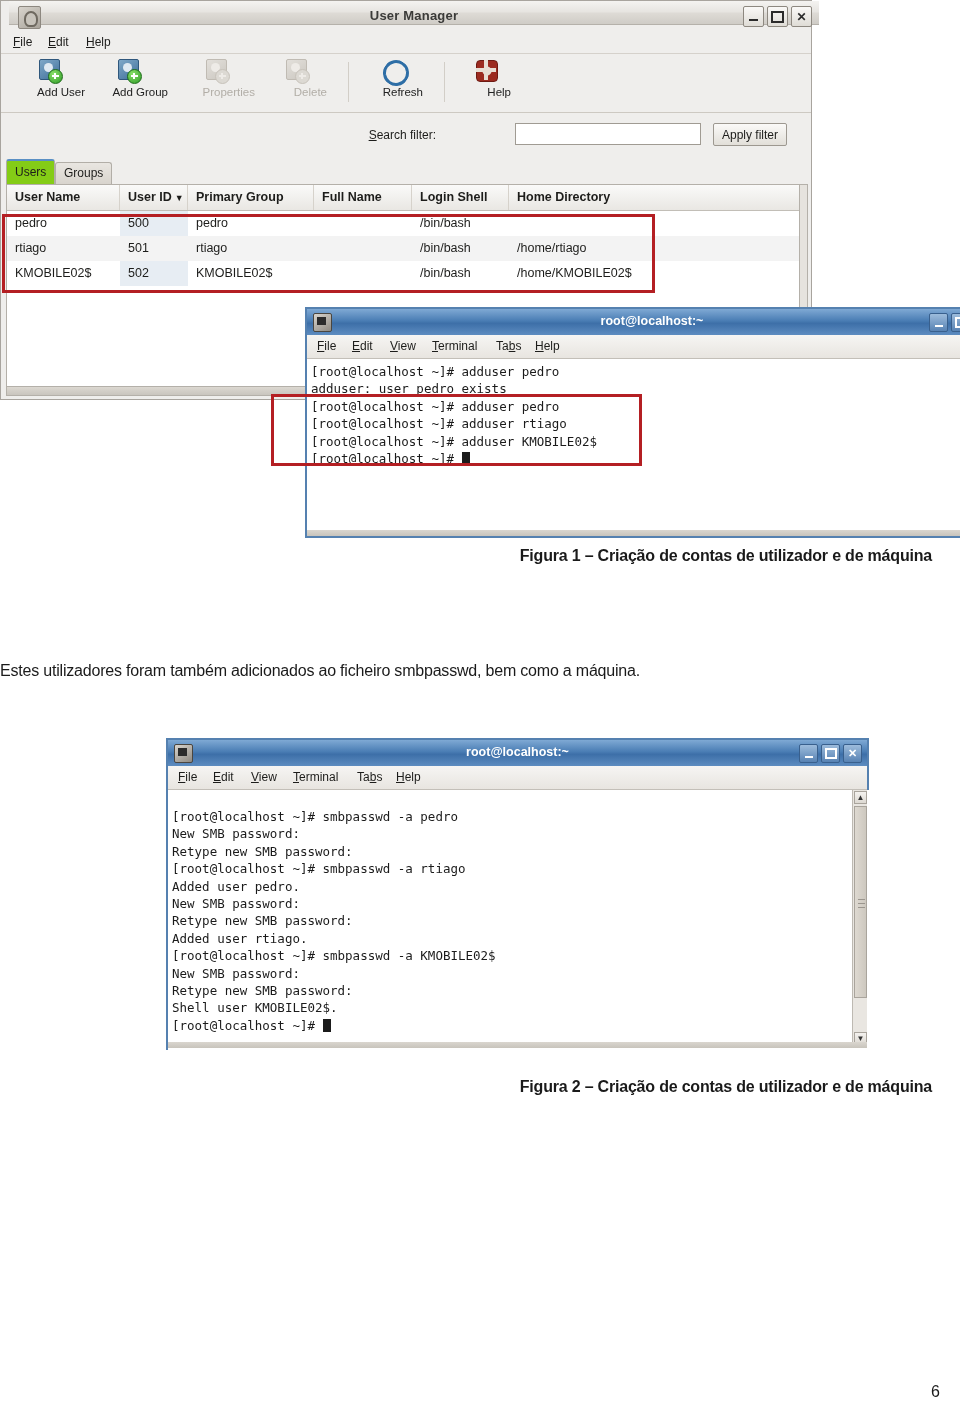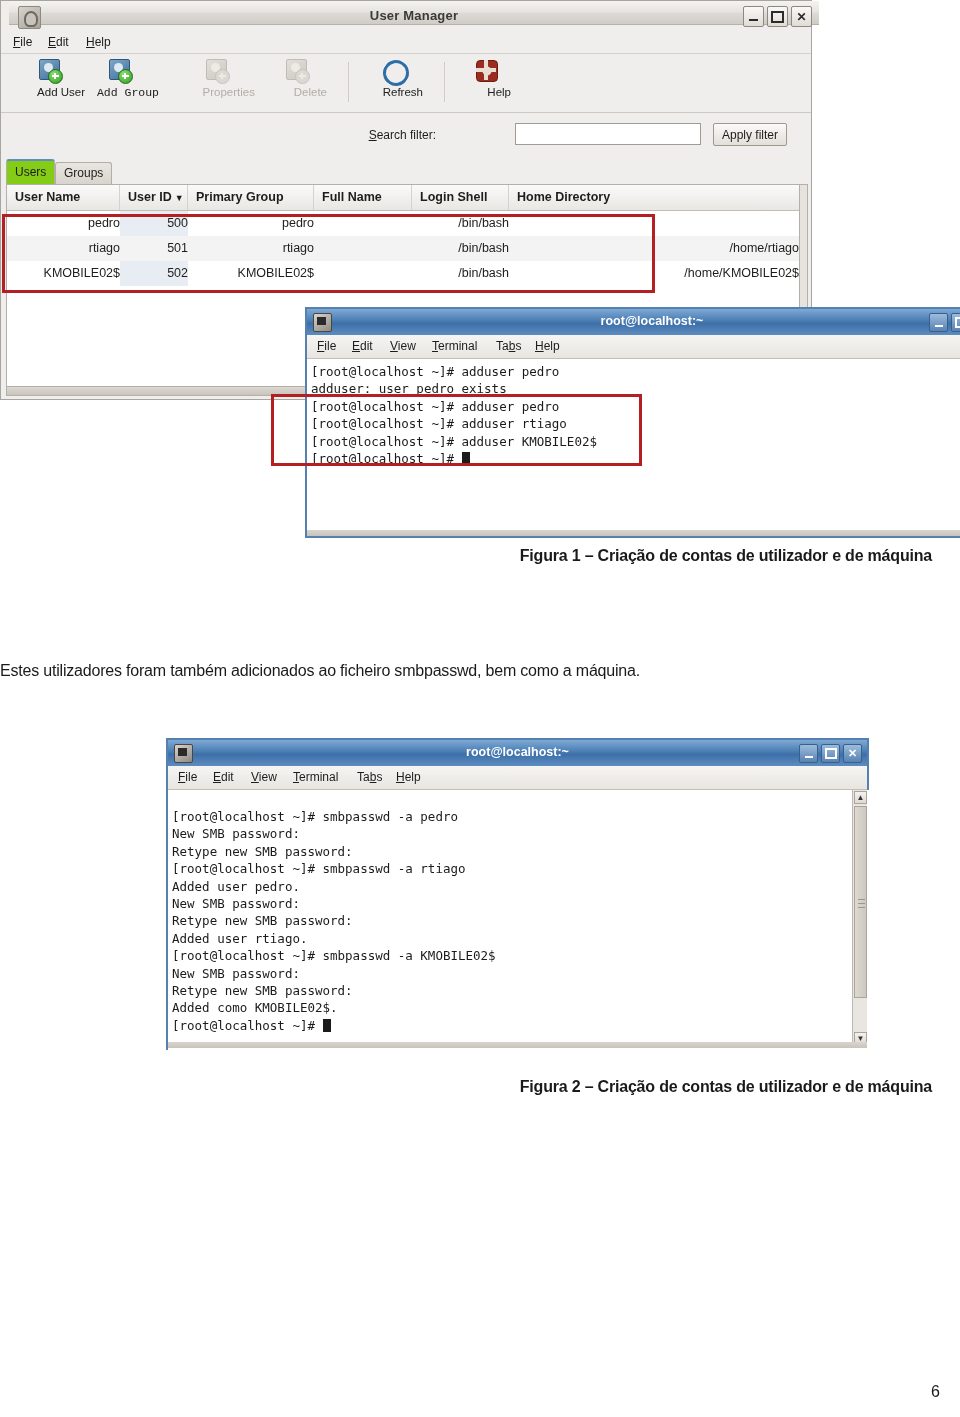--- a/index.html
+++ b/index.html
@@ -174,21 +174,21 @@
     background:linear-gradient(to bottom,#fafaf9,#e9e7e3);
     border-bottom:1px solid #c2beb7;box-sizing:border-box;
   }
   .th{
     position:absolute;top:0;height:25px;line-height:25px;
     font-size:12.5px;font-weight:bold;color:#1d1d1b;
     border-right:1px solid #d6d2cb;box-sizing:border-box;padding-left:8px;
   }
   .th .sortarrow{font-size:9px;margin-left:3px;}
   #um-rows{position:absolute;left:0;top:26px;width:100%;}
-  .trow{position:relative;height:25px;text-align:right;}
+  .trow{position:relative;height:25px;}
   .trow.alt{background:#f3f3f3;}
   .td{
     position:absolute;top:0;height:25px;line-height:25px;
     font-size:12.5px;color:#1d1d1b;padding-left:8px;box-sizing:border-box;
     white-space:nowrap;overflow:hidden;
   }
   .sortcol{
     position:absolute;top:26px;width:68px;height:75px;background:#e7edf3;
   }
   
@@ -330,21 +330,21 @@
   </div>
 
   <div id="um-toolbar">
     <div class="tb-btn" style="left:14px;width:70px;">
       <div class="tb-ico">
         <span class="ico-card"></span>
           <span class="ico-plus"></span>
       </div>
       <div class="tb-label">Add User</div>
     </div>
-    <div class="tb-btn" style="left:80px;width:78px;font-family:Liberation Mono, monospace;">
+    <div class="tb-btn" style="left:89px;width:78px;">
       <div class="tb-ico">
         <span class="ico-card"></span>
           <span class="ico-plus"></span>
       </div>
       <div class="tb-label">Add Group</div>
     </div>
     <div class="tb-btn disabled" style="left:178px;width:76px;">
       <div class="tb-ico ico-gray">
         <span class="ico-card"></span>
           <span class="ico-plus"></span>
@@ -505,21 +505,21 @@
     <div class="tline">New SMB password:</div>
     <div class="tline">Retype new SMB password:</div>
     <div class="tline">[root@localhost ~]# smbpasswd -a rtiago</div>
     <div class="tline">Added user pedro.</div>
     <div class="tline">New SMB password:</div>
     <div class="tline">Retype new SMB password:</div>
     <div class="tline">Added user rtiago.</div>
     <div class="tline">[root@localhost ~]# smbpasswd -a KMOBILE02$</div>
     <div class="tline">New SMB password:</div>
     <div class="tline">Retype new SMB password:</div>
-    <div class="tline">Added como KMOBILE02$.</div>
+    <div class="tline">Shell user KMOBILE02$.</div>
     <div class="tline"><span>[root@localhost ~]# </span><span class="cursor"></span></div>
   </div>
 
   <div class="term-vscroll" style="top:50px;height:256px;">
     <div class="sb-arrow up">▲</div>
     <div class="sb-thumb" style="top:16px;height:192px;">
       <div class="sb-grip" style="top:92px"></div>
       <div class="sb-grip" style="top:96px"></div>
       <div class="sb-grip" style="top:100px"></div>
     </div>

